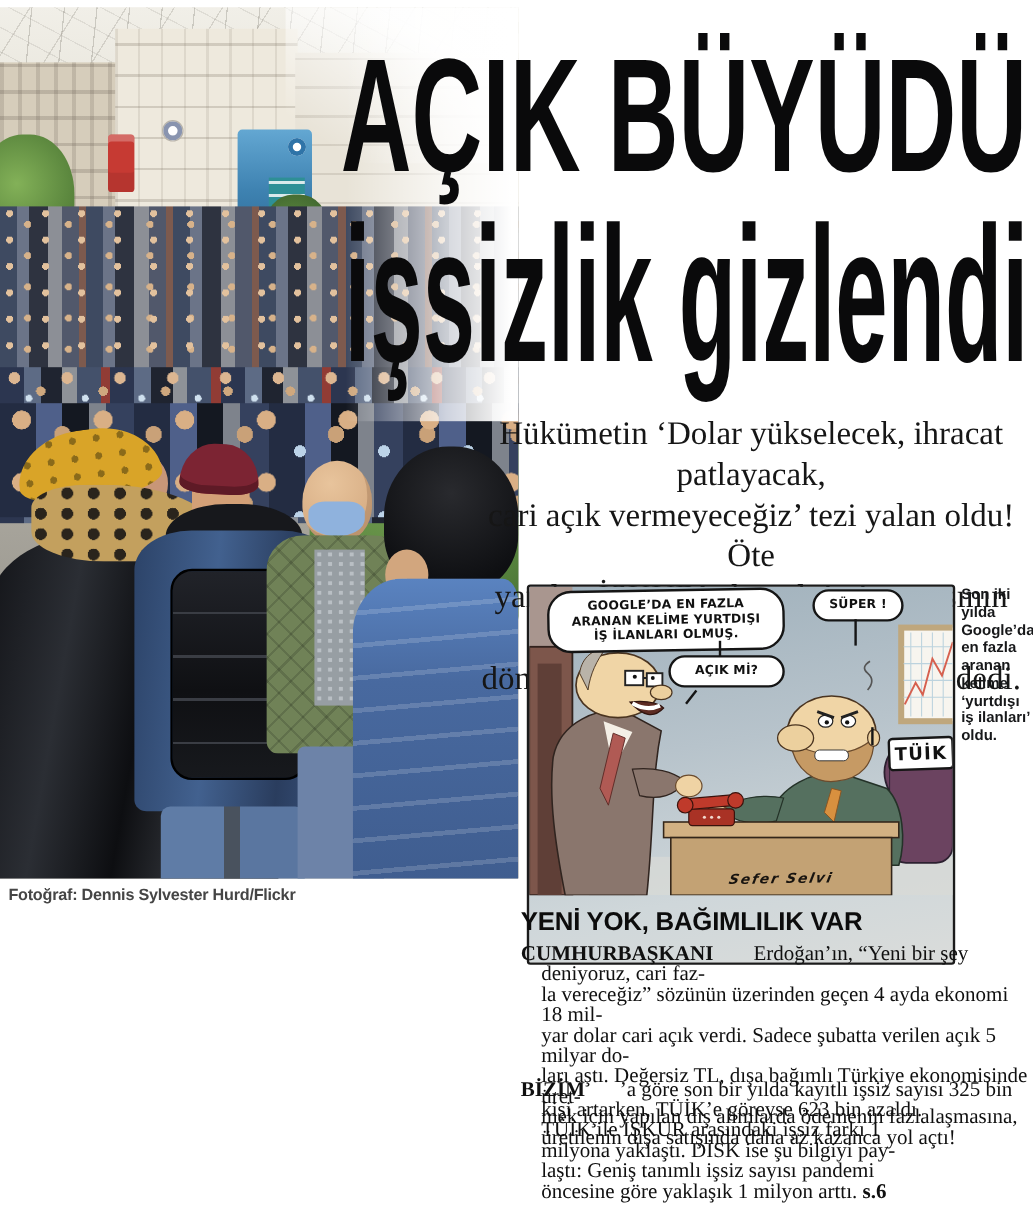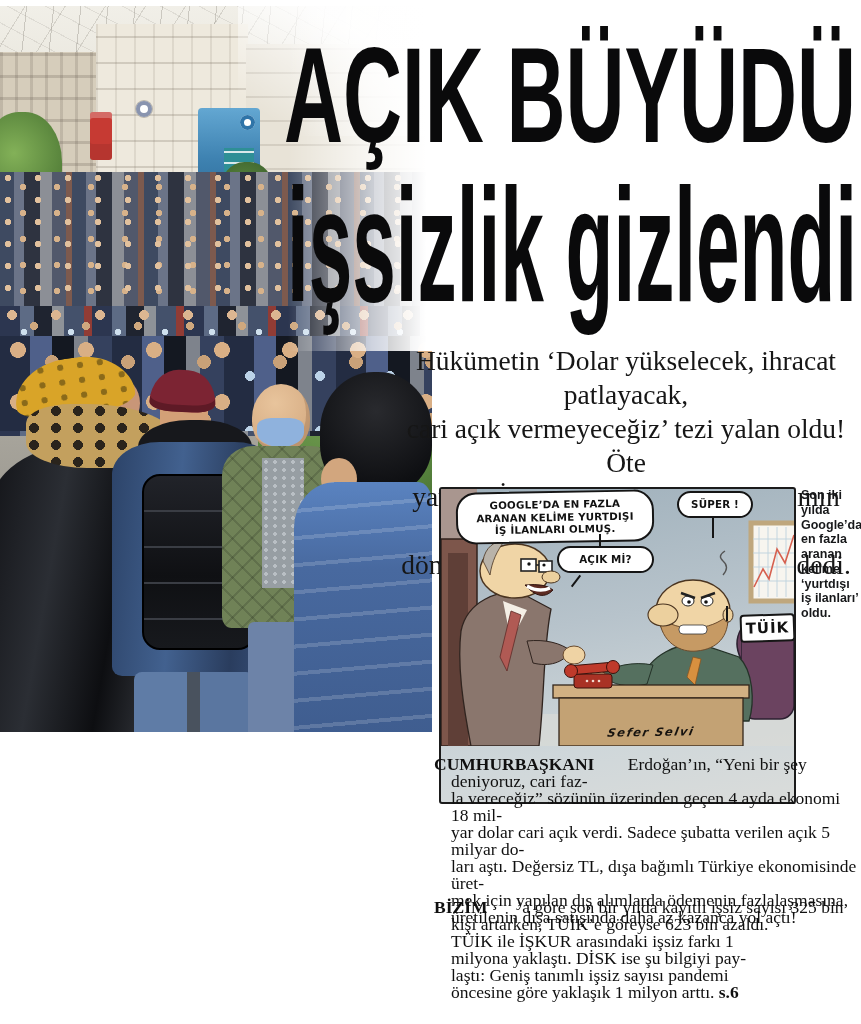--- a/index.html
+++ b/index.html
@@ -197,20 +197,21 @@
     <div class="fg-head-bald"></div>
     <div class="fg-mask"></div>
     <div class="fg-jacket-green"></div>
     <div class="fg-sweater"></div>
     <div class="fg-jeans2"></div>
     <div class="fg-hair-right"></div>
     <div class="fg-cheek"></div>
     <div class="fg-jacket-blue"></div>
   </div>
 
+  <div class="credit">Fotoğraf: Dennis Sylvester Hurd/Flickr</div>
 
   <svg class="hl hl1" viewBox="0 0 579 124" preserveAspectRatio="none">
     <text x="289" y="99" text-anchor="middle" textLength="572" lengthAdjust="spacingAndGlyphs" font-size="97">AÇIK BÜYÜDÜ</text>
   </svg>
   <svg class="hl hl2" viewBox="0 0 576 116" preserveAspectRatio="none">
     <text x="288" y="90" text-anchor="middle" textLength="570" lengthAdjust="spacingAndGlyphs" font-size="118">işsizlik gizlendi</text>
   </svg>
 
   <div class="deck">Hükümetin ‘Dolar yükselecek, ihracat patlayacak,
 cari açık vermeyeceğiz’ tezi yalan oldu! Öte
@@ -294,20 +295,21 @@
     <div class="bubble b3">SÜPER !</div>
     <div class="tail tl3"></div>
     <div class="tail tl4"></div>
     <div class="tuik">TÜİK</div>
     <div class="sig">Sefer Selvi</div>
   </div>
 
   <div class="side-caption">Son iki yılda Google’da en fazla aranan kelime ‘yurtdışı iş ilanları’ oldu.</div>
 
   <section class="article sec1">
+    <h2 class="sec-title">YENİ YOK, BAĞIMLILIK VAR</h2>
     <p class="sec-body"><strong>CUMHURBAŞKANI</strong><span class="bodytext"> Erdoğan’ın, “Yeni bir şey deniyoruz, cari faz-
 la vereceğiz” sözünün üzerinden geçen 4 ayda ekonomi 18 mil-
 yar dolar cari açık verdi. Sadece şubatta verilen açık 5 milyar do-
 ları aştı. Değersiz TL, dışa bağımlı Türkiye ekonomisinde üret-
 mek için yapılan dış alımlarda ödemenin fazlalaşmasına,
 üretilenin dışa satışında daha az kazanca yol açtı!</span><strong></strong></p>
   </section>
 
   <section class="article sec2">
     <p class="sec-body"><strong>BİZİM</strong><span class="bodytext">’a göre son bir yılda kayıtlı işsiz sayısı 325 bin

